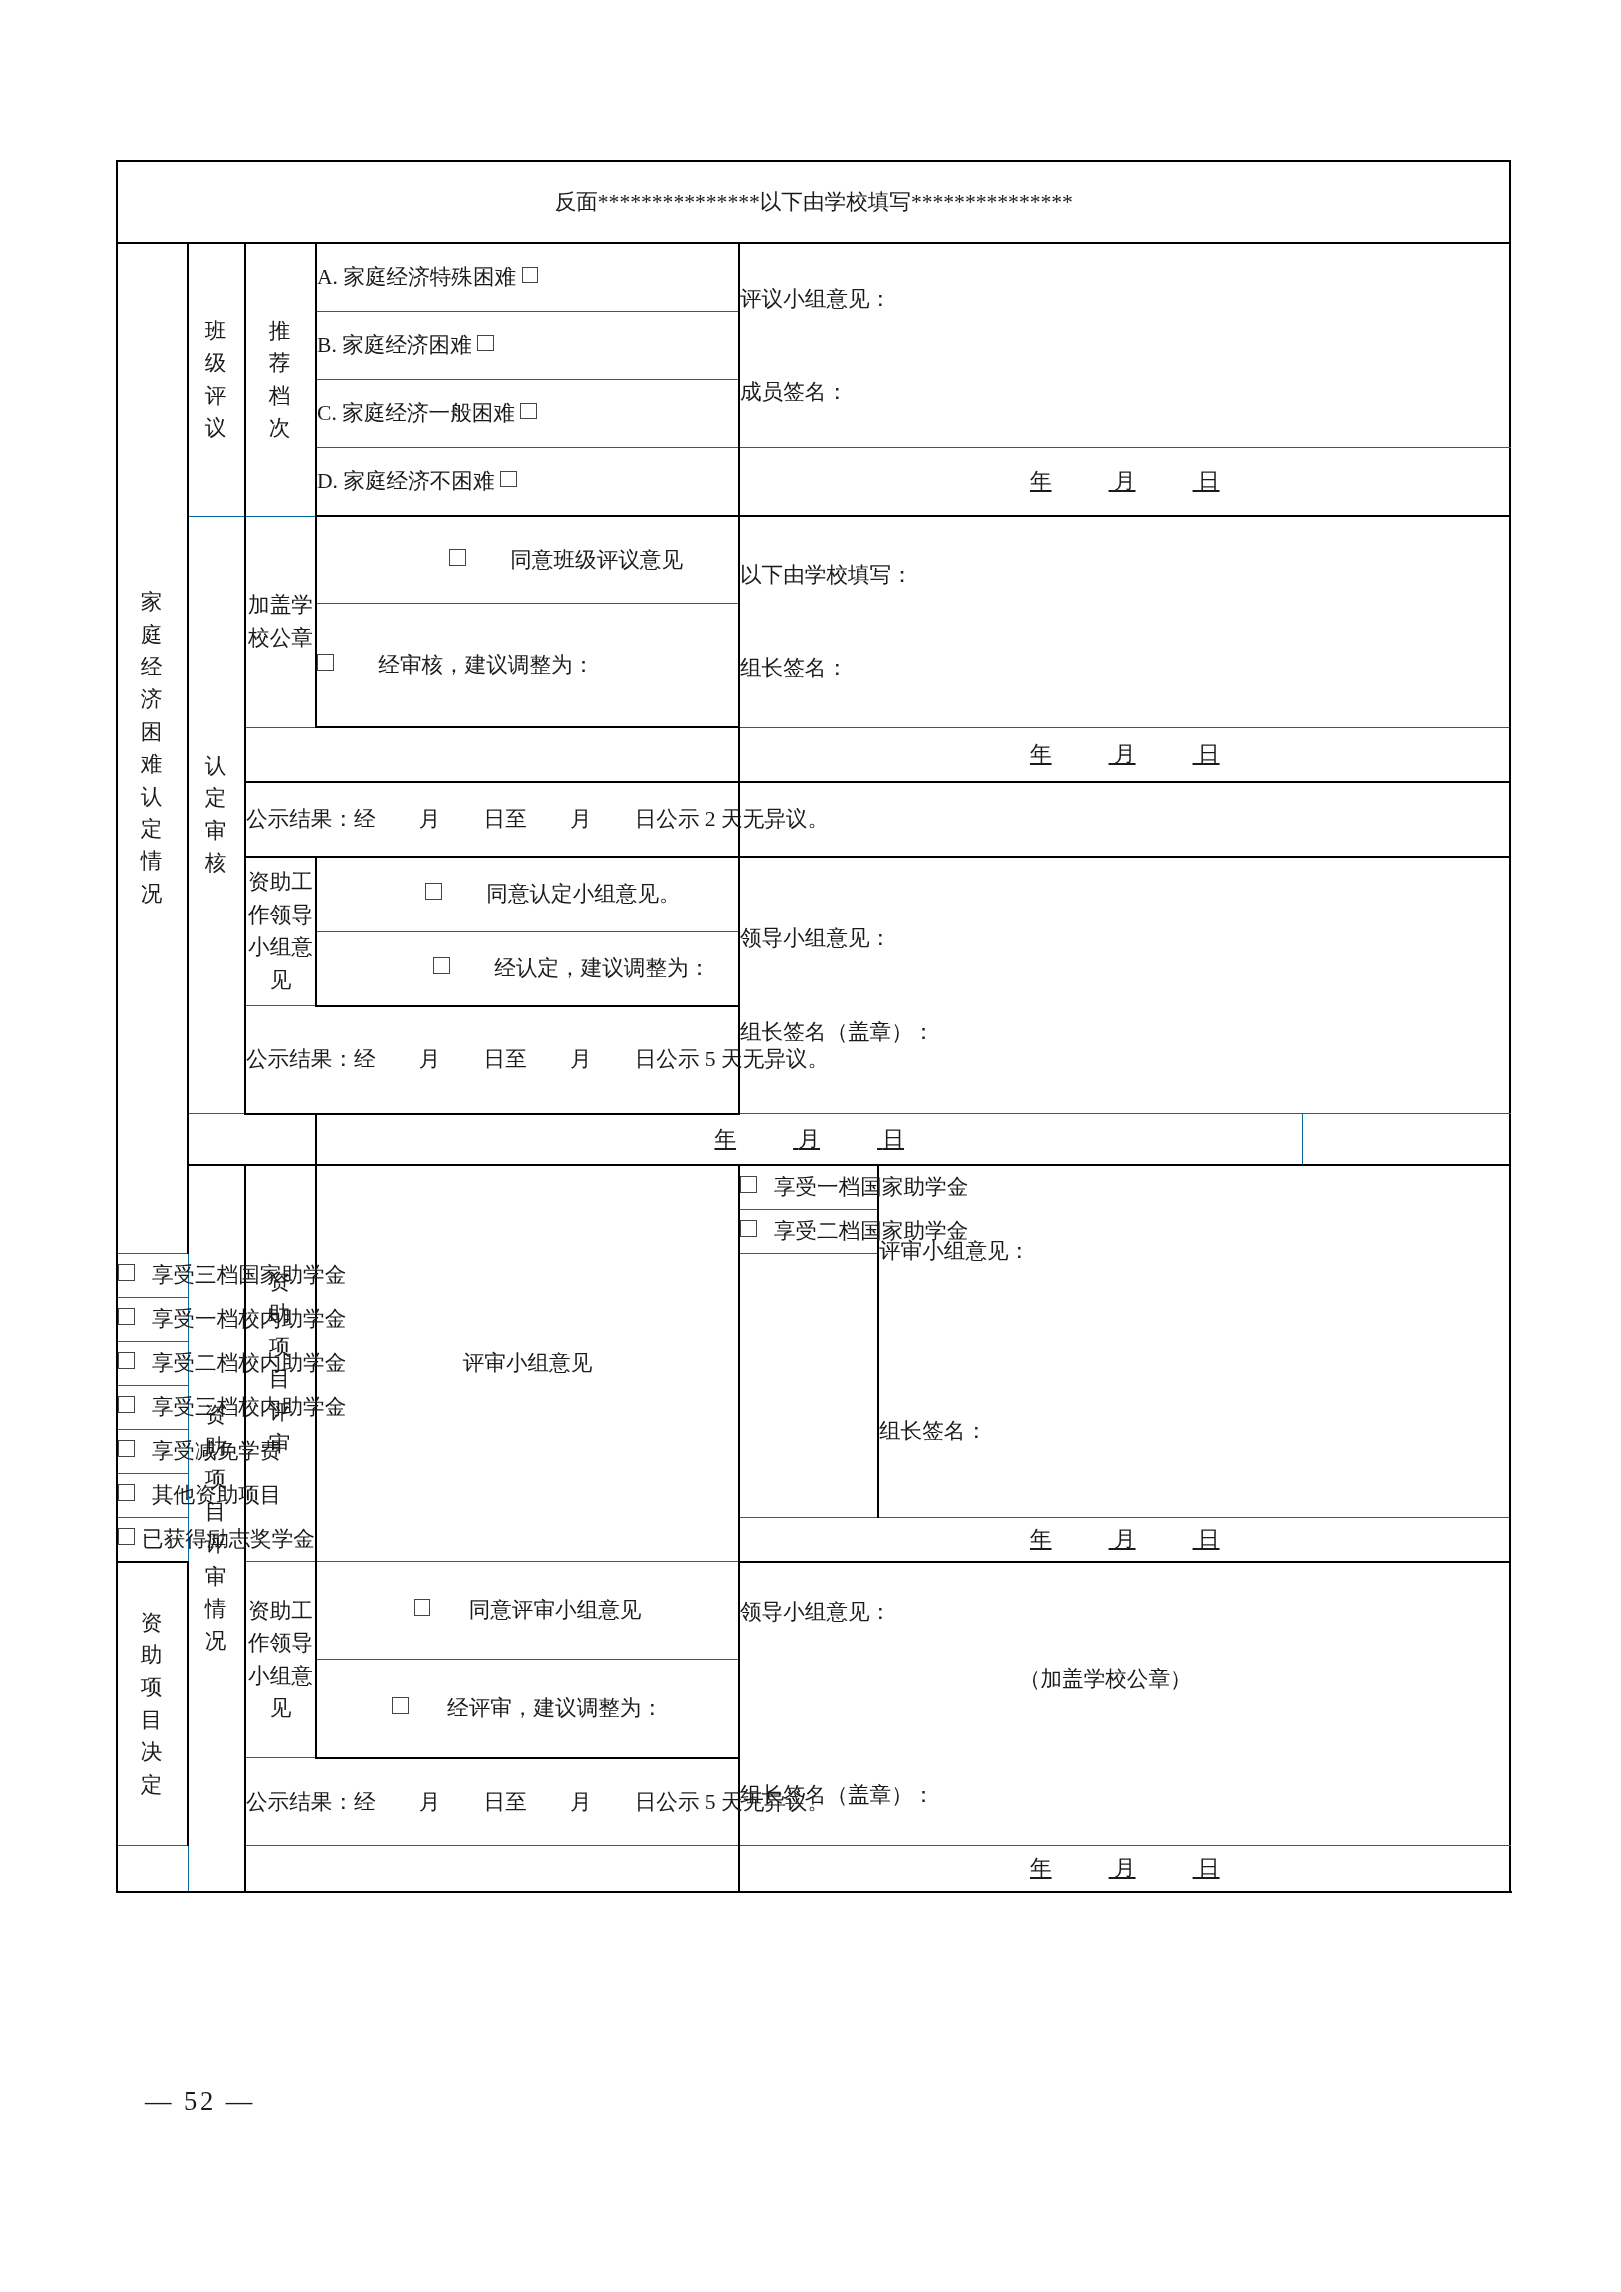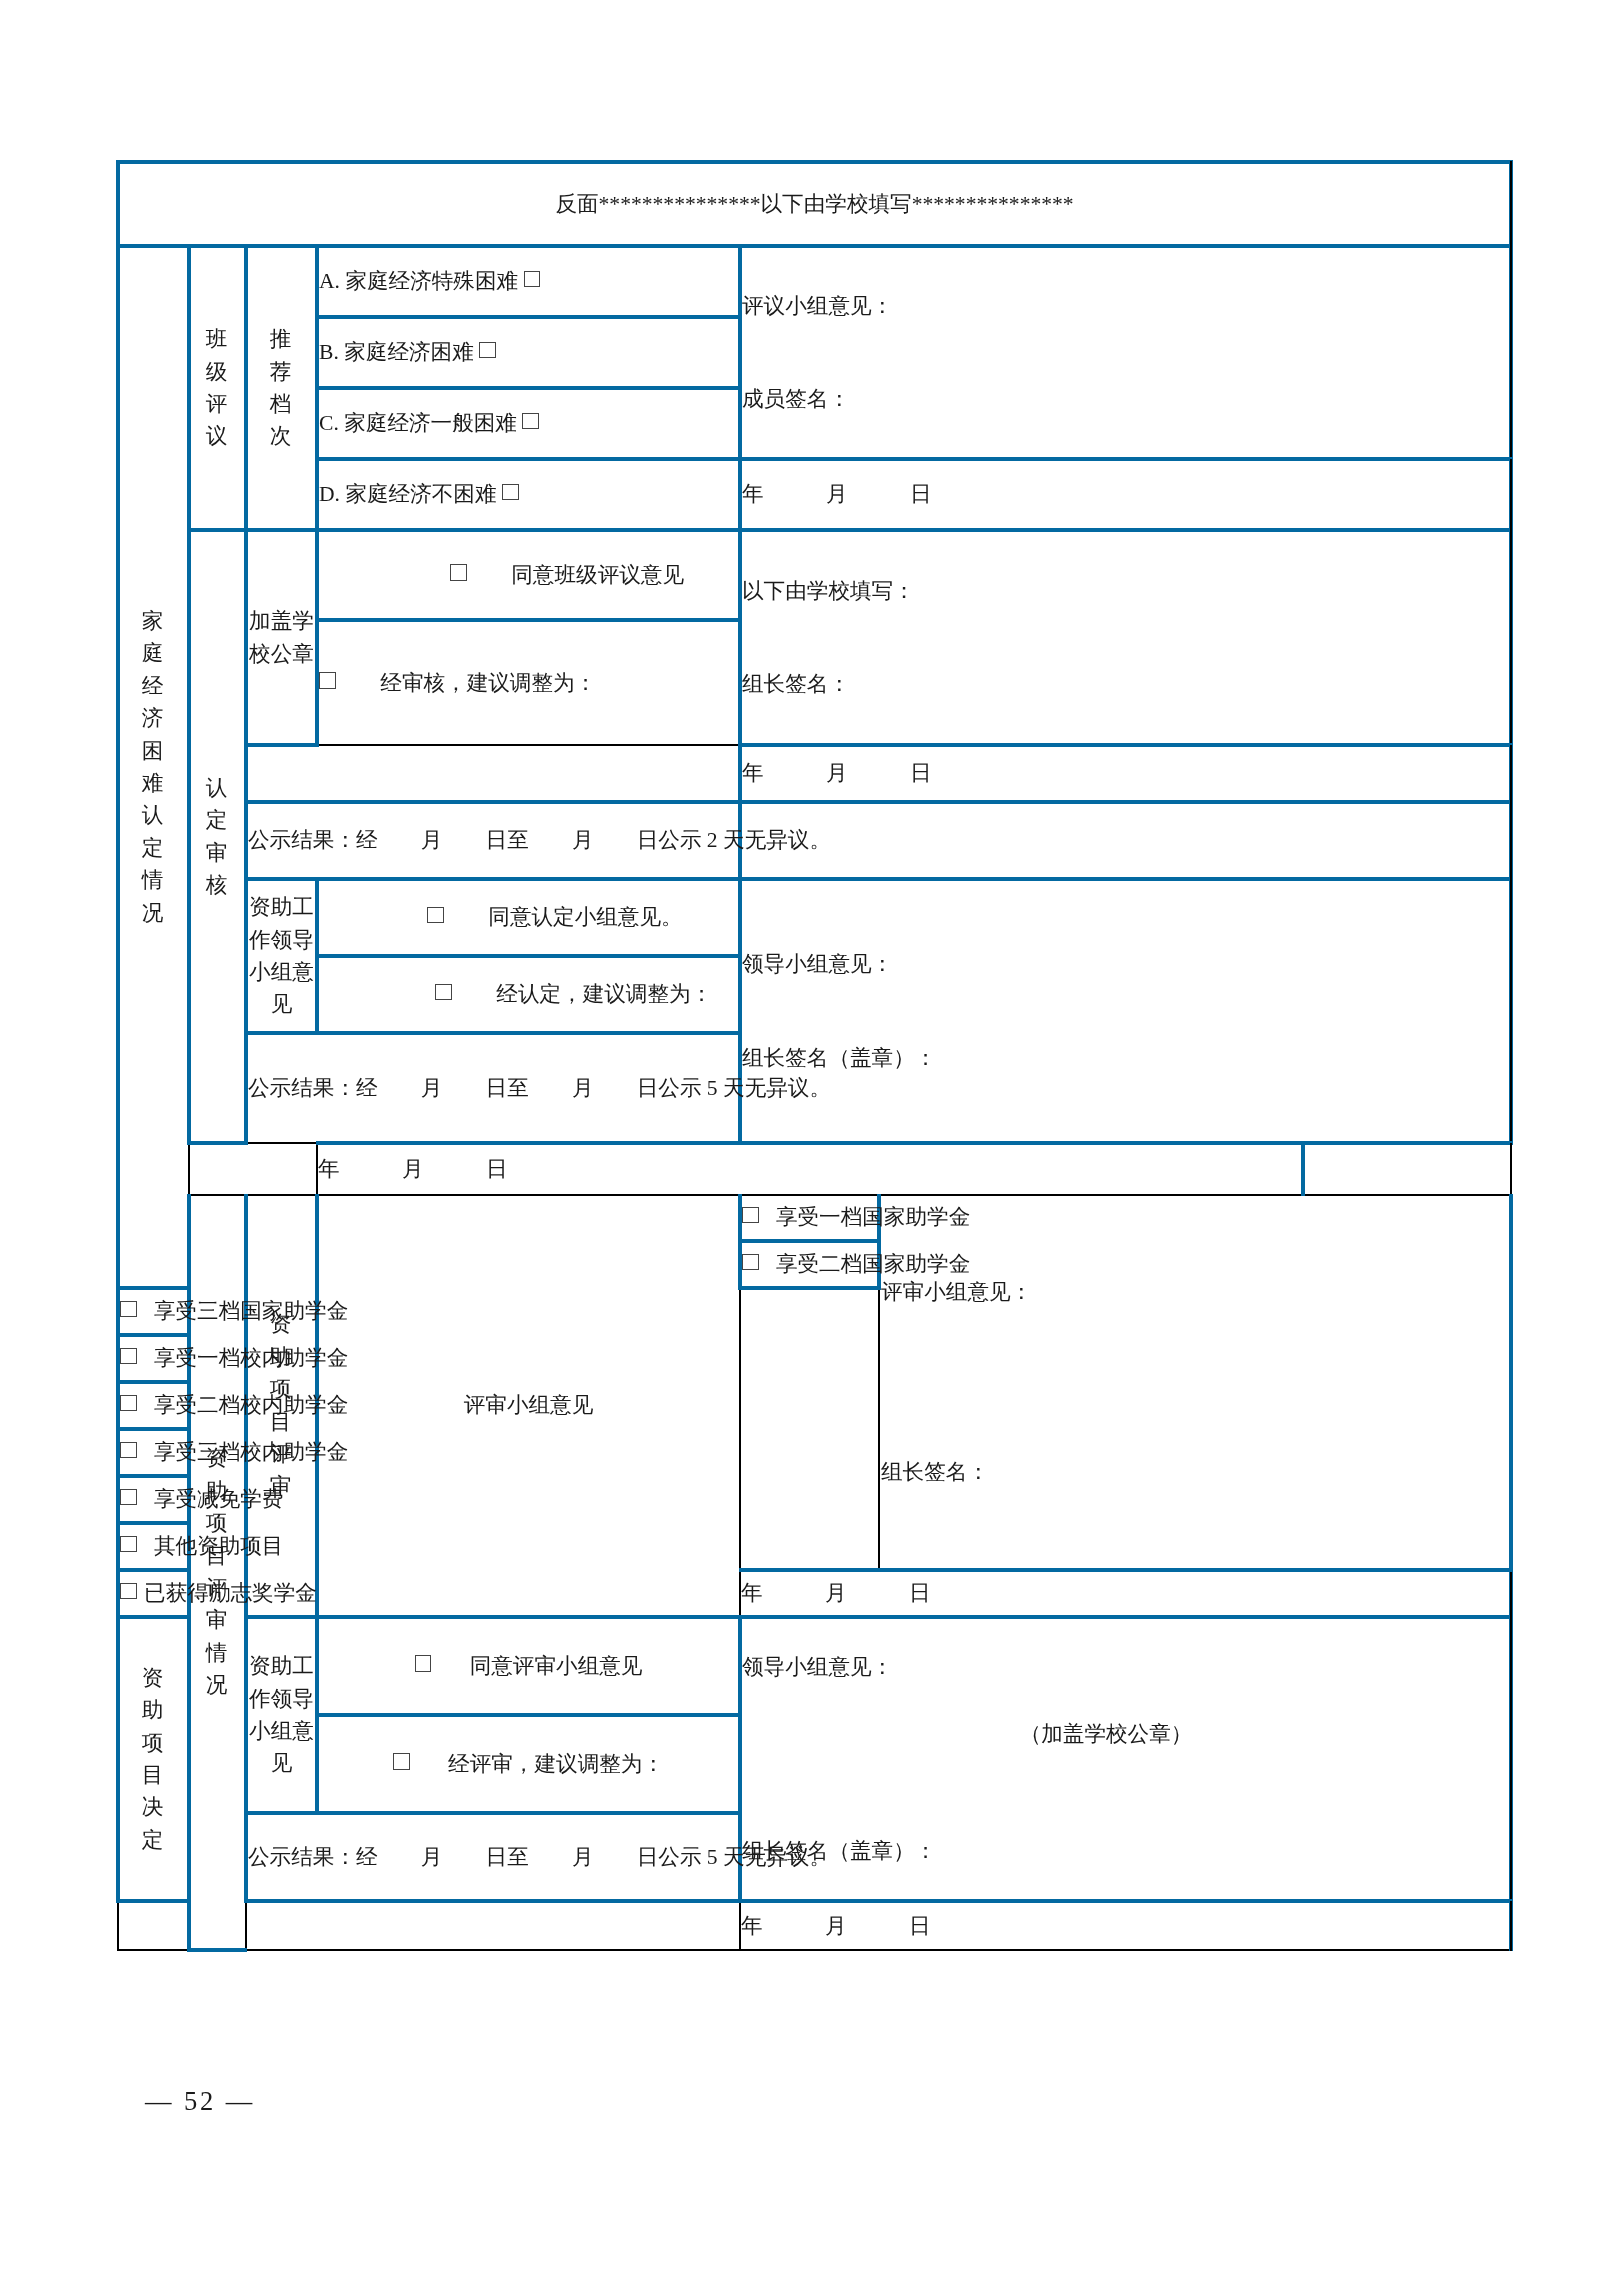--- a/index.html
+++ b/index.html
@@ -28,21 +28,21 @@
     top: 160px;
     width: 1392px;
   }
   table.form {
     border-collapse: collapse;
     width: 1392px;
     table-layout: fixed;
     border: 2px solid #000;
   }
   table.form td {
-    border: 4px solid #0369a1;
+    border: 1px solid #0369a1;
     padding: 0;
     vertical-align: middle;
     font-size: 21.6px;
     line-height: 1.5;
   }
   
   .thick-b { border-bottom: 2px solid #000 !important; }
   .thick-t { border-top: 2px solid #000 !important; }
   .thick-r { border-right: 2px solid #000 !important; }
   .thick-l { border-left: 2px solid #000 !important; }
@@ -107,24 +107,25 @@
     font-size: 21.6px;
     height: 100%;
     box-sizing: border-box;
   }
   .op-label { display: block; }
   .op-sign {
     display: block;
     margin-top: 61px;
   }
   .date-line {
-    text-align: left;
+    text-align: center;
     padding-right: 23.5px;
     font-size: 21.6px;
     white-space: nowrap;
+    text-decoration: underline;
   }
   .date-line .y { margin-right: 57px; }
   .date-line .m { margin-right: 57px; }
   .seal-note {
     text-align: center;
     font-size: 21.6px;
     padding-right: 39px;
   }
   .pagenum {
     position: absolute;

